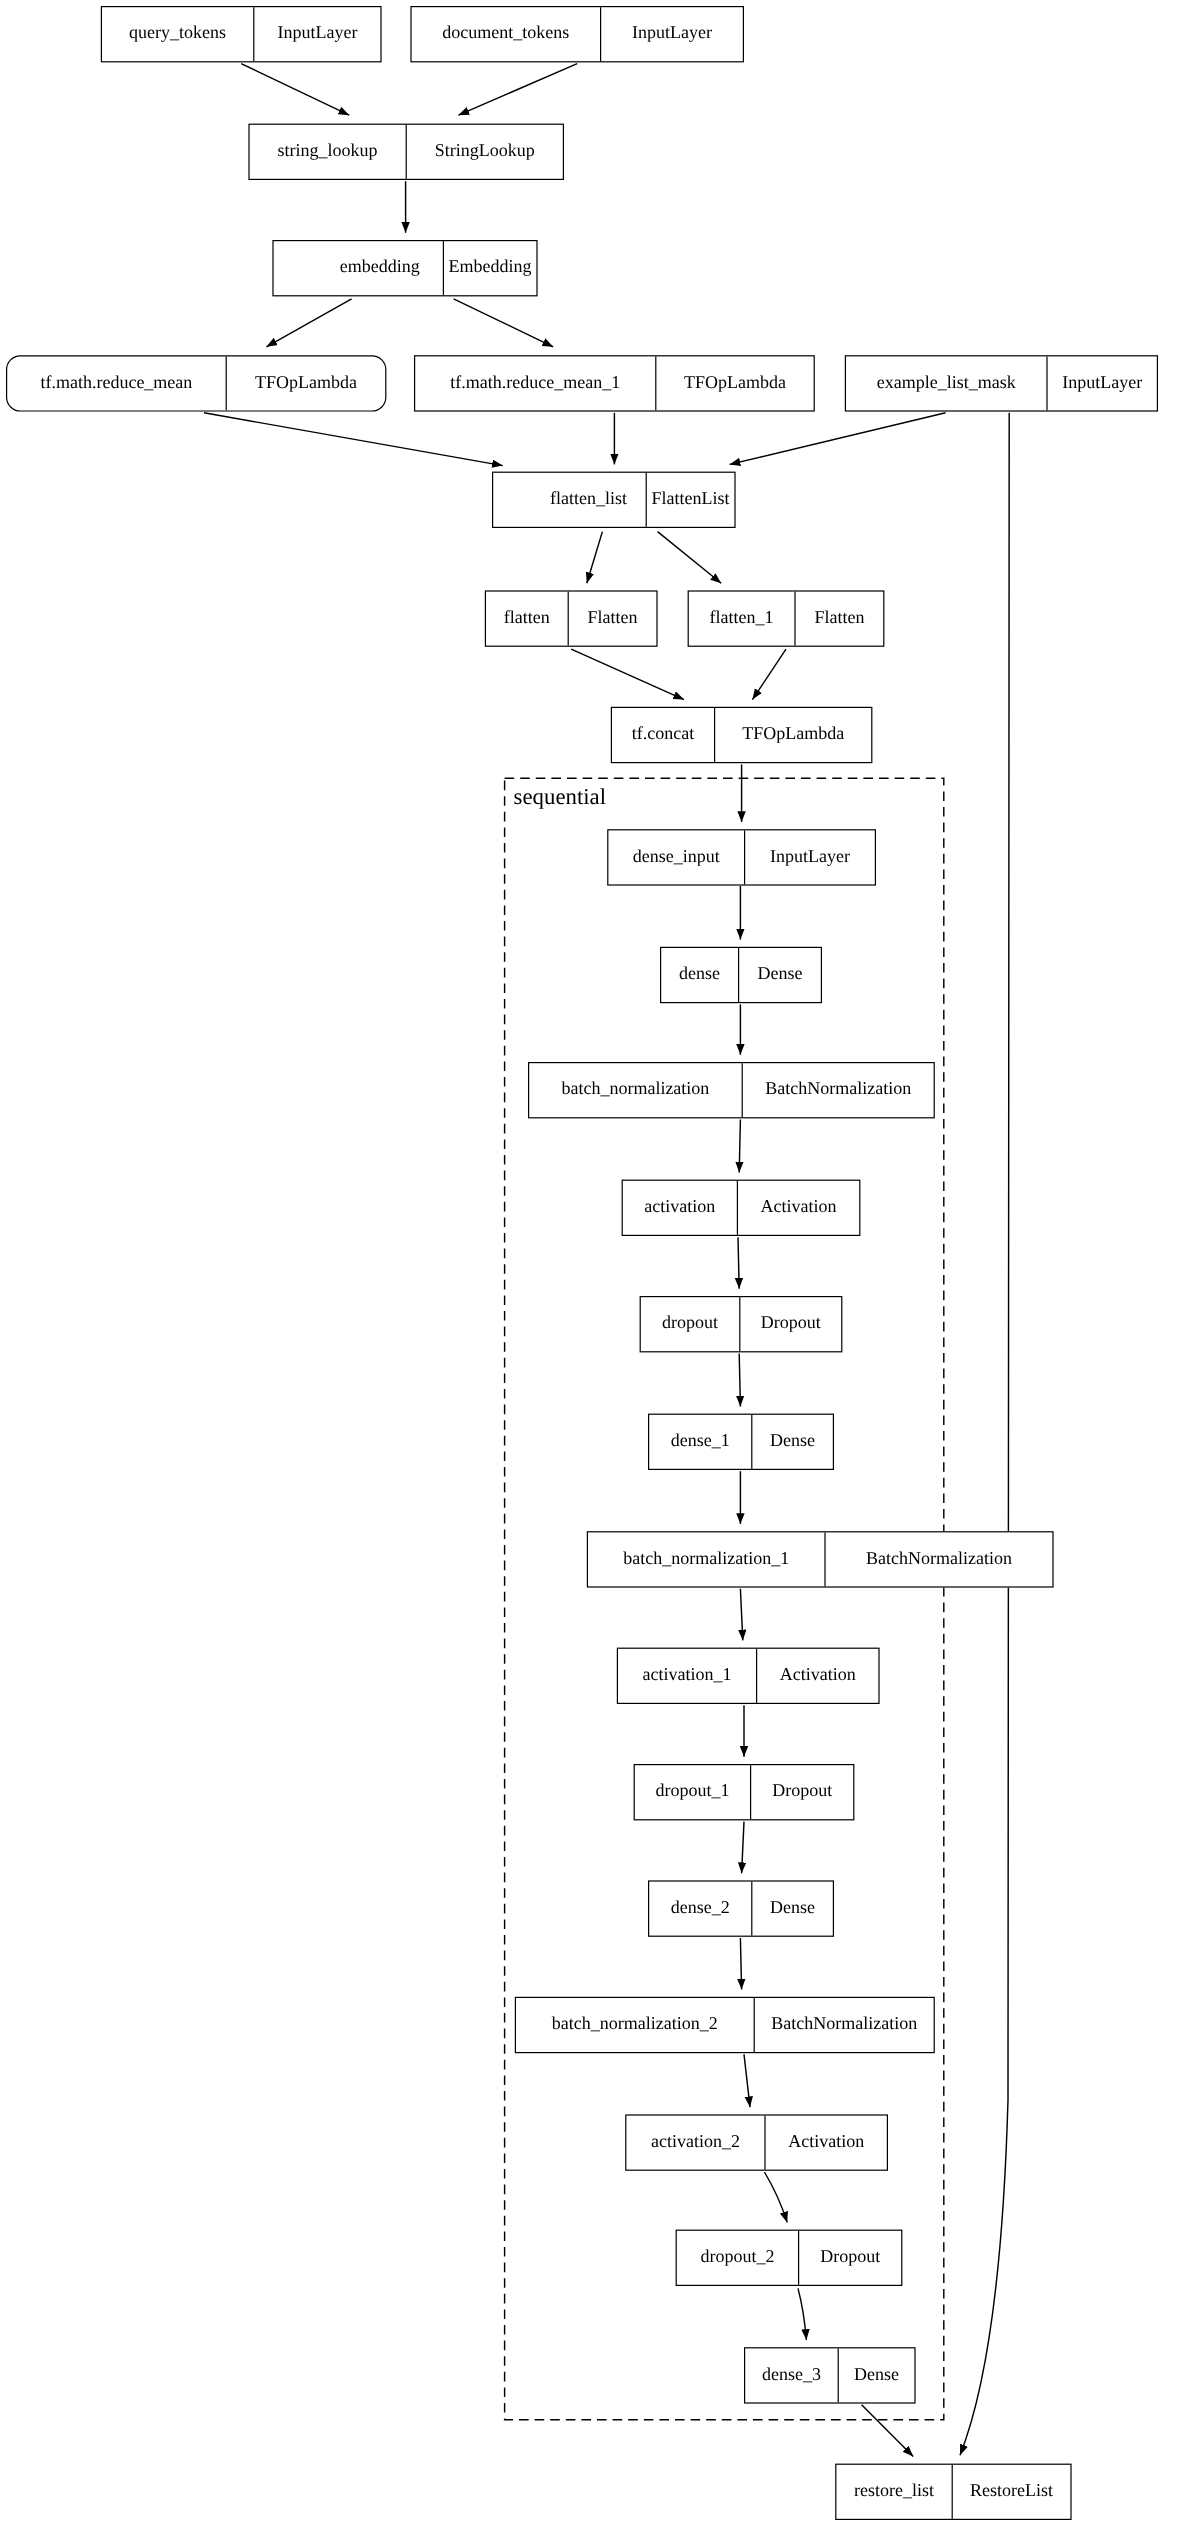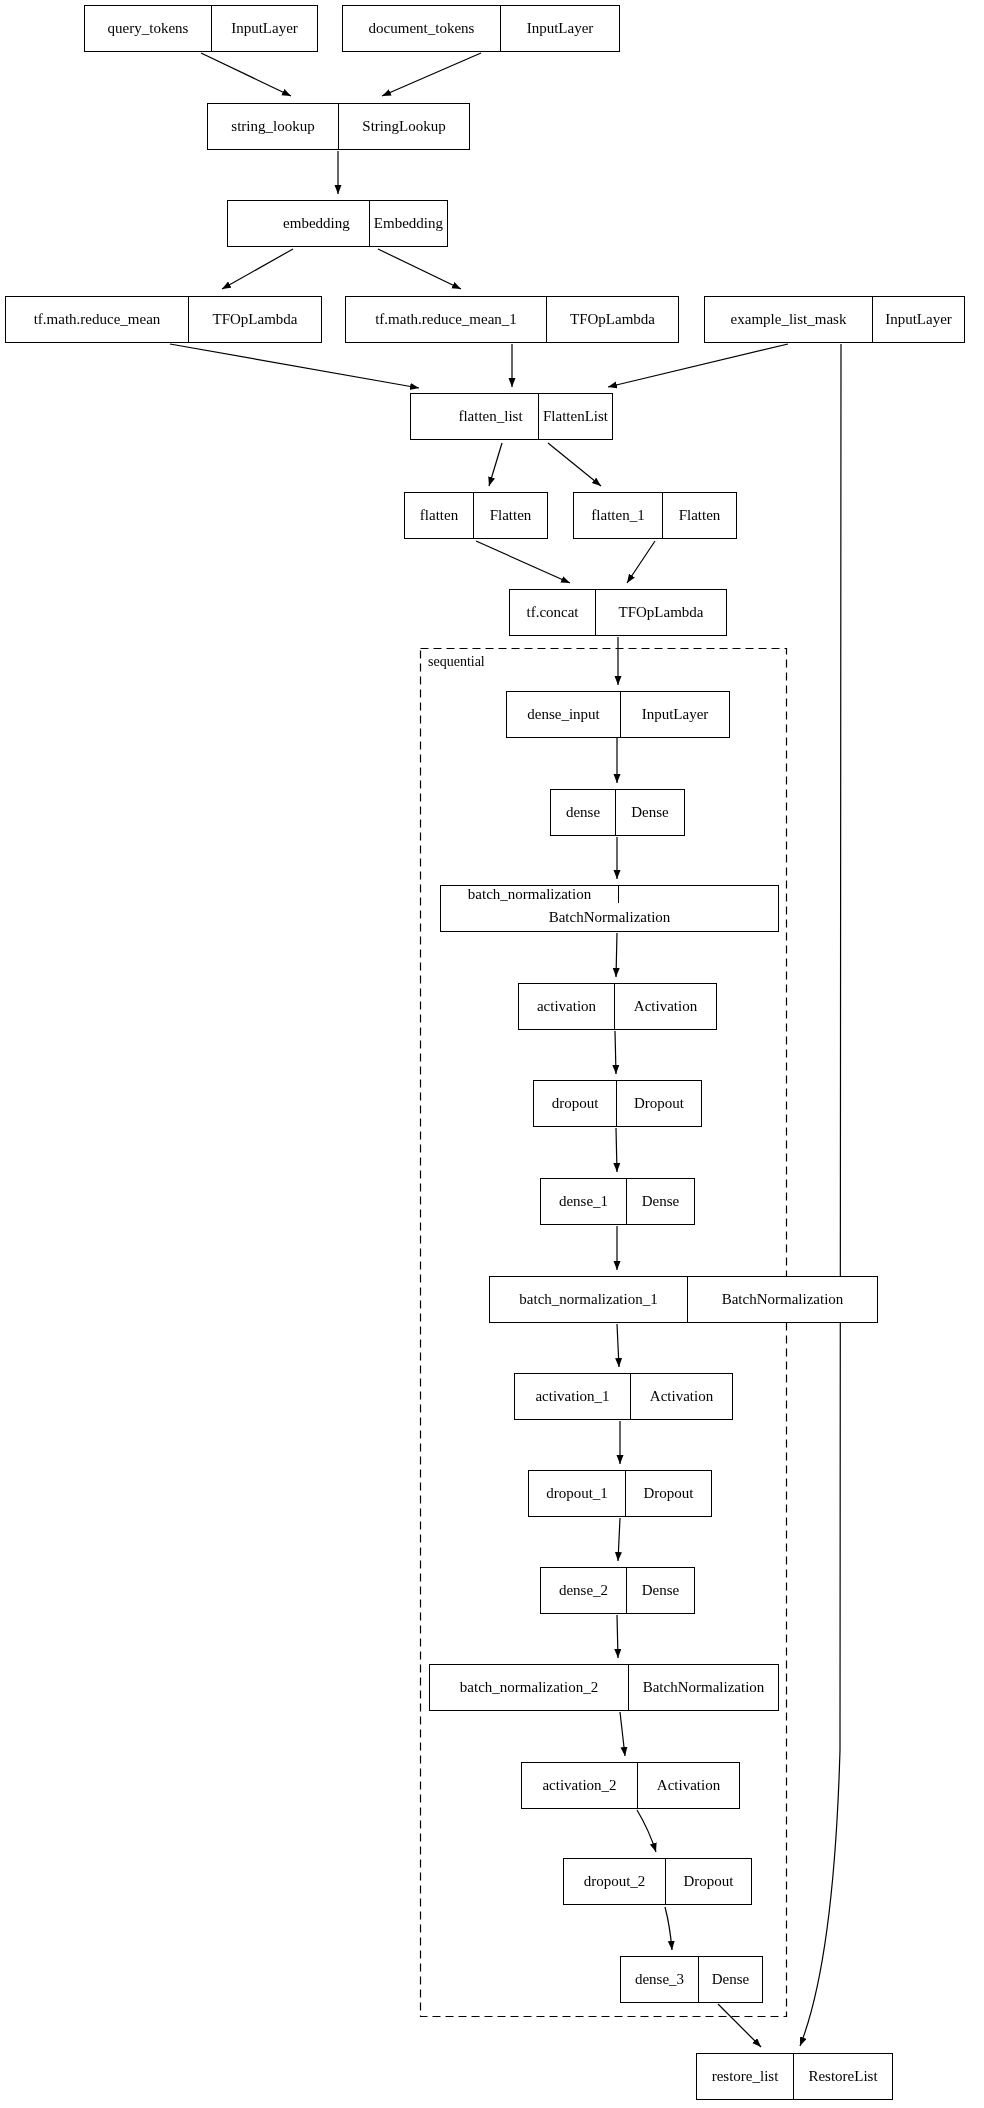--- a/index.html
+++ b/index.html
@@ -32,21 +32,21 @@
     justify-content: center;
     box-sizing: border-box;
     padding: 0 4px;
   }
   .cell.name { border-right: 1px solid #000000; }
   .cell.cls  { flex: 1; }
   .cluster-label {
     position: absolute;
     left: 428px;
     top: 654px;
-    font-size: 14px;
+    font-size: 19px;
   }
 </style>
 </head>
 <body>
 
 <div class="canvas">
 
   <svg class="edges-layer" width="984" height="2108" viewBox="0 0 984 2108">
     <defs>
       <marker id="arrow" markerWidth="10" markerHeight="8" refX="9" refY="3.5" orient="auto" markerUnits="userSpaceOnUse">
@@ -98,21 +98,21 @@
     <span class="cell cls">InputLayer</span>
   </div>
   <div class="node" style="left:207px;top:103px;width:263px;">
     <span class="cell name" style="width:131px;">string_lookup</span>
     <span class="cell cls">StringLookup</span>
   </div>
   <div class="node" style="left:227px;top:200px;width:221px;padding-left:36px;">
     <span class="cell name" style="width:108px;">embedding</span>
     <span class="cell cls">Embedding</span>
   </div>
-  <div class="node" style="left:5px;top:296px;width:317px;">
+  <div class="node" style="left:5px;top:296px;width:317px;border-radius:12px;">
     <span class="cell name" style="width:183px;">tf.math.reduce_mean</span>
     <span class="cell cls">TFOpLambda</span>
   </div>
   <div class="node" style="left:345px;top:296px;width:334px;">
     <span class="cell name" style="width:201px;">tf.math.reduce_mean_1</span>
     <span class="cell cls">TFOpLambda</span>
   </div>
   <div class="node" style="left:704px;top:296px;width:261px;">
     <span class="cell name" style="width:168px;">example_list_mask</span>
     <span class="cell cls">InputLayer</span>
@@ -134,21 +134,21 @@
     <span class="cell cls">TFOpLambda</span>
   </div>
   <div class="node" style="left:506px;top:691px;width:224px;">
     <span class="cell name" style="width:114px;">dense_input</span>
     <span class="cell cls">InputLayer</span>
   </div>
   <div class="node" style="left:550px;top:789px;width:135px;">
     <span class="cell name" style="width:65px;">dense</span>
     <span class="cell cls">Dense</span>
   </div>
-  <div class="node" style="left:440px;top:885px;width:339px;flex-direction:column;">
+  <div class="node" style="left:440px;top:885px;width:339px;">
     <span class="cell name" style="width:178px;">batch_normalization</span>
     <span class="cell cls">BatchNormalization</span>
   </div>
   <div class="node" style="left:518px;top:983px;width:199px;">
     <span class="cell name" style="width:96px;">activation</span>
     <span class="cell cls">Activation</span>
   </div>
   <div class="node" style="left:533px;top:1080px;width:169px;">
     <span class="cell name" style="width:83px;">dropout</span>
     <span class="cell cls">Dropout</span>

